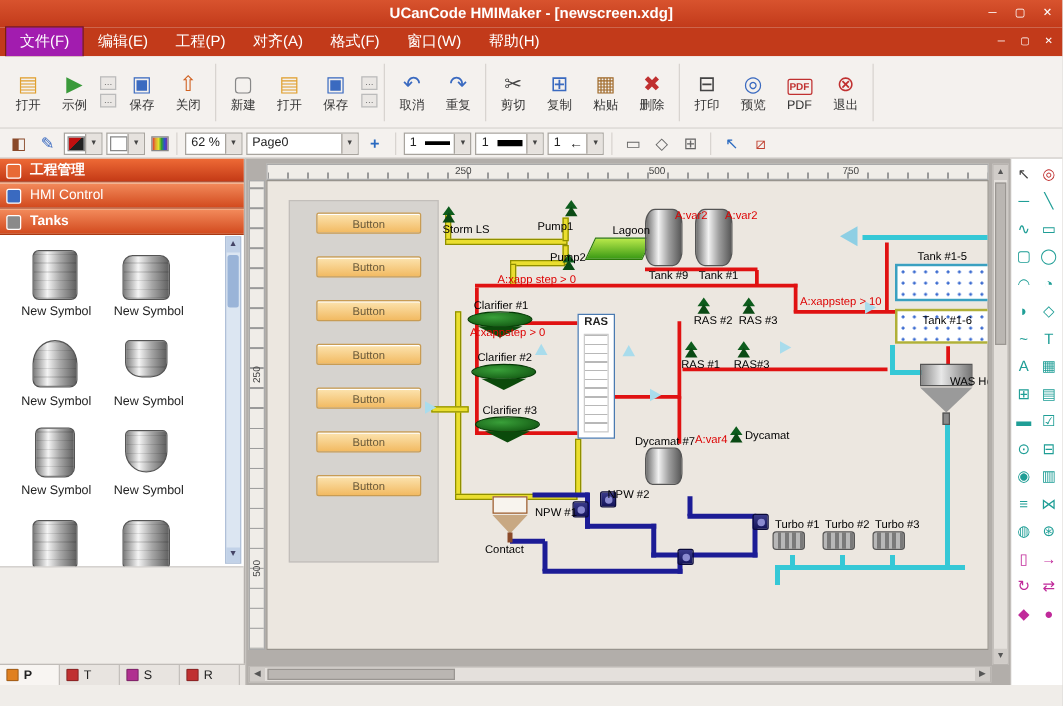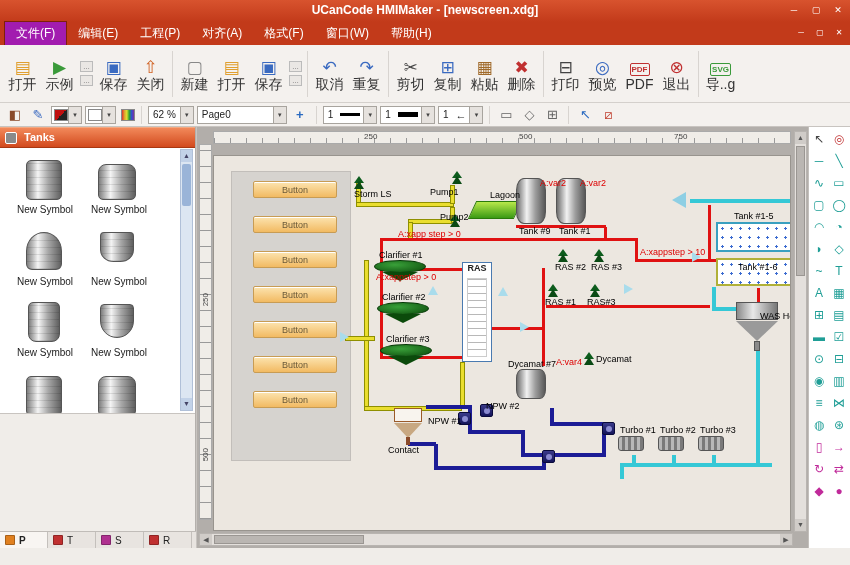--- a/index.html
+++ b/index.html
@@ -14,21 +14,21 @@
   .menubar { position:absolute; left:0; top:22px; width:850px; height:23px; background:#c23a1a; color:#fff; display:flex; align-items:center; padding-left:4px; }
   .menubar .mi { padding:3px 11px; font-size:12px; }
   .menubar .mi.active { background:#a21caf; border:1px solid #7e2008; }
   .mdictl { position:absolute; right:4px; top:4px; display:flex; gap:5px; }
   .mdictl span { width:14px; height:13px; font-size:8px; text-align:center; line-height:13px; color:#fff; }
 
   
   .toolbar1 { position:absolute; left:0; top:45px; width:850px; height:58px; background:#f4f1ee; border-bottom:1px solid #d4d0cc; display:flex; align-items:center; padding-left:4px; }
   .tbtn { display:inline-flex; flex-direction:column; align-items:center; justify-content:center; width:37px; height:52px; border-radius:3px; }
   .tbtn .g { font-size:17px; line-height:22px; }
-  .tbtn .l { font-size:14px; color:#333; line-height:11px; }
+  .tbtn .l { font-size:10px; color:#333; line-height:11px; }
   .badge { font-size:8px; font-weight:bold; border:1px solid; padding:1px 1px; border-radius:2px; line-height:9px; margin-top:5px; margin-bottom:3px;}
   .sep { display:inline-block; width:1px; height:46px; background:#d8d4d0; margin:0 3px; }
   .smallstack { display:inline-flex; flex-direction:column; gap:3px; margin:0 2px; }
   .smallstack b { width:13px; height:11px; border:1px solid #bbb; background:#eae7e4; font-size:7px; line-height:9px; text-align:center; color:#666; font-weight:normal; }
 
   
   .toolbar2 { position:absolute; left:0; top:103px; width:850px; height:24px; background:#f4f1ee; border-bottom:1px solid #c8c4c0; display:flex; align-items:center; gap:3px; padding-left:5px; }
   .ticon { width:20px; height:20px; text-align:center; line-height:20px; font-size:13px; }
   .combo { display:inline-flex; align-items:center; height:18px; border:1px solid #a8a49e; background:#fff; font-size:10px; }
   .combo .tx { padding:0 4px; min-width:30px; }
@@ -57,21 +57,21 @@
   .tab .sq { width:10px; height:10px; border-radius:1px; border:1px solid rgba(0,0,0,.25); }
 
   
   .zone { position:absolute; left:196px; top:127px; width:612px; height:421px; background:#b2aeaa; border-left:1px solid #c8c4c0; }
   .hruler { position:absolute; left:16px; top:4px; width:578px; height:13px; background:#f0ede8; border:1px solid #aaa;
             background-image:repeating-linear-gradient(90deg,#999 0 1px,transparent 1px 16px); background-size:100% 5px; background-position:0 100%; background-repeat:no-repeat, repeat; }
   .hruler span { position:absolute; top:0px; font-size:8px; color:#444; }
   .vruler { position:absolute; left:2px; top:17px; width:13px; height:376px; background:#f0ede8; border:1px solid #aaa;
             background-image:repeating-linear-gradient(0deg,#999 0 1px,transparent 1px 16px); background-size:5px 100%; background-repeat:repeat; background-position:100% 0; }
   .vruler span { position:absolute; left:1px; font-size:8px; color:#444; writing-mode:vertical-rl; transform:rotate(180deg); }
-  .page { position:absolute; left:16px; top:28px; width:578px; height:376px; background:#ece7e0; border:1px solid #98948e; overflow:hidden; }
+  .page { position:absolute; left:16px; top:17px; width:578px; height:376px; background:#ece7e0; border:1px solid #98948e; overflow:hidden; }
   .vsb { position:absolute; left:597px; top:4px; width:13px; height:401px; background:#e4e0dc; border:1px solid #b8b4b0; }
   .hsb { position:absolute; left:2px; top:406px; width:594px; height:13px; background:#e4e0dc; border:1px solid #b8b4b0; }
   .sbarr { position:absolute; background:#d0ccc8; color:#555; font-size:7px; text-align:center; }
   .sbth { position:absolute; background:#bab6b2; border:1px solid #9a9692; }
 
   
   .palette { position:absolute; right:0; top:127px; width:42px; height:421px; background:#fff; border-left:1px solid #c4c0bc; display:grid; grid-template-columns:20px 20px; justify-content:center; align-content:start; row-gap:3px; padding-top:3px; }
   .pic { width:19px; height:19px; font-size:12px; line-height:19px; text-align:center; color:#1f9e96; }
   .pic.m { color:#c02a9a; }
   .pic.d { color:#444; }
@@ -219,24 +219,20 @@
       </div>
     <div class="tbtn">
       <span class="badge" style="color:#c03030;border-color:#c03030">PDF</span>
       <span class="l">PDF</span>
       </div>
     <div class="tbtn">
       <span class="g" style="color:#c03030">⊗</span>
       <span class="l">退出</span>
       </div>
     <span class="sep"></span>
-    <div class="tbtn">
-      <span class="badge" style="color:#3a9a3a;border-color:#3a9a3a">SVG</span>
-      <span class="l">导..g</span>
-      </div>
   </div>
 
   <div class="toolbar2">
     <span class="ticon" style="color:#8a4a2a">◧</span>
     <span class="ticon" style="color:#3a6ac0">✎</span>
     <span class="combo">
       <span class="swatch" style="background:linear-gradient(135deg,#c01010 50%,#222 50%)"></span>
       <span class="arr">▾</span>
       </span>
     <span class="combo">
@@ -273,20 +269,27 @@
     <span class="sep" style="height:18px"></span>
     <span class="ticon" style="color:#666">▭</span>
     <span class="ticon" style="color:#666">◇</span>
     <span class="ticon" style="color:#666">⊞</span>
     <span class="sep" style="height:18px"></span>
     <span class="ticon" style="color:#2a6ac0">↖</span>
     <span class="ticon" style="color:#c04030">⧄</span>
   </div>
 
   <div class="sidebar">
+    <div class="acc-title">
+      <span class="icsq" style="background:#e86a35"></span>
+      <span>工程管理</span>
+    </div>
+    <div class="acc-h">
+      <span class="icsq" style="background:#3a6ac0"></span>
+      <span>HMI Control</span></div>
     <div class="acc-h bold">
       <span class="icsq" style="background:#8a8a8a"></span>
       <span>Tanks</span></div>
 
     <div class="tanksbody">
       <div class="tk" style="left:26px;top:12px;width:36px;height:40px;border-radius:5px"></div>
       <div class="tk" style="left:98px;top:16px;width:38px;height:36px;border-radius:8px 8px 5px 5px"></div>
       <div class="thumb-label" style="left:8px;top:56px">New Symbol</div>
       <div class="thumb-label" style="left:82px;top:56px">New Symbol</div>
 

